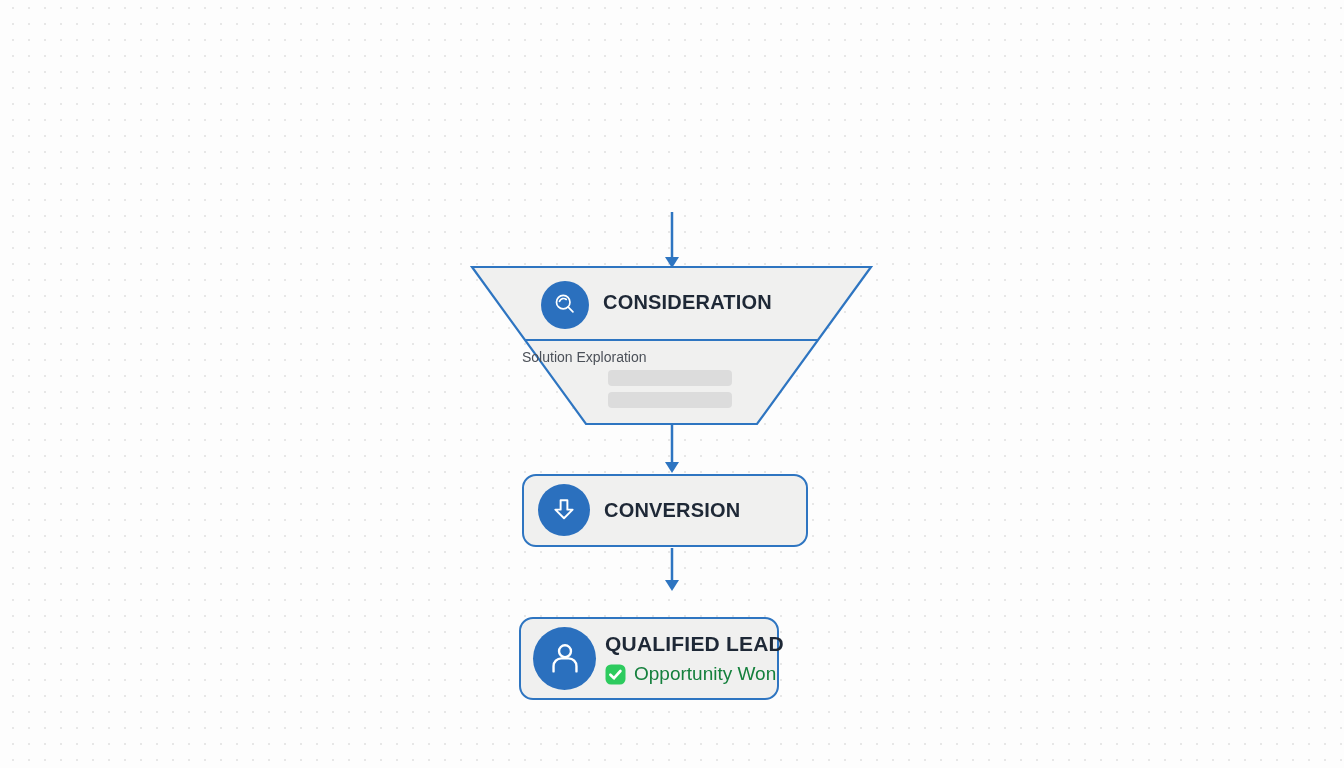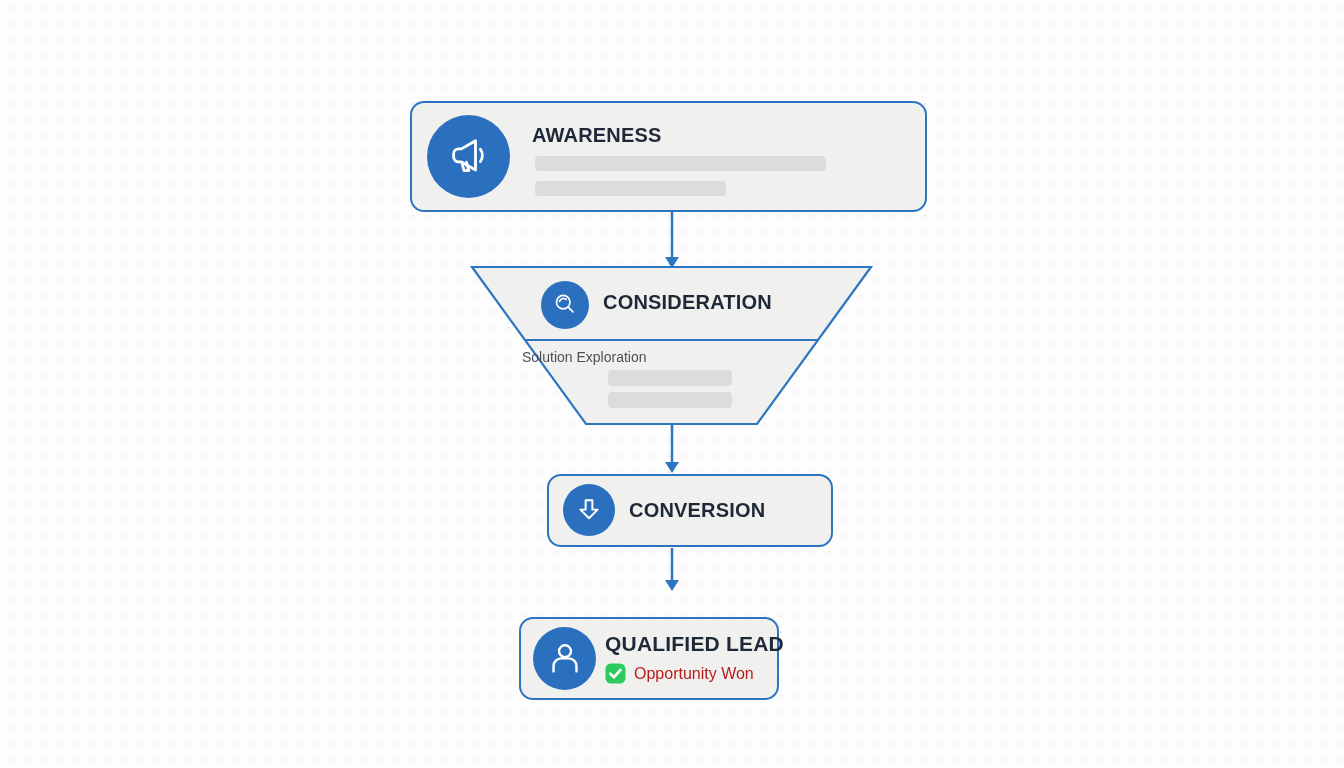--- a/index.html
+++ b/index.html
@@ -48,27 +48,27 @@
     position:absolute;
     color:#4b5058;
     font-size:14px;
     white-space:nowrap;
   }
   .status-row {
     position:absolute;
     display:flex; align-items:center; gap:8px;
   }
   .status-label {
-    color:#b91c1c;
-    font-size:16px;
+    color:#15803d;
+    font-size:19px;
     white-space:nowrap;
   }
   
   #awareness     { left:410px; top:101px; width:517px; height:111px; }
-  #conversion    { left:547px; top:474px; width:286px; height:73px;  }
+  #conversion    { left:522px; top:474px; width:286px; height:73px;  }
   #qualified-lead{ left:519px; top:593px; width:260px; height:83px;margin-top:24px;  }
 </style>
 </head>
 <body>
 
 <div class="canvas">
 
   <svg class="overlay" viewBox="0 0 1344 768">
 
     <g>
@@ -85,32 +85,20 @@
       <line x1="672" y1="425" x2="672" y2="463" stroke="#2e75c1" stroke-width="2.5"></line>
       <polygon points="665,462 679,462 672,473" fill="#2e75c1"></polygon>
     </g>
 
     <g>
       <line x1="672" y1="548" x2="672" y2="581" stroke="#2e75c1" stroke-width="2.5"></line>
       <polygon points="665,580 679,580 672,591" fill="#2e75c1"></polygon>
     </g>
   </svg>
 
-  <div class="stage-box" id="awareness">
-    <div class="icon-circle" style="left:15px; top:12px; width:83px; height:83px;">
-      <svg width="52" height="52" viewBox="0 0 48 48" fill="none" stroke="#ffffff" stroke-width="2.6" stroke-linejoin="round" stroke-linecap="round">
-        <path d="M30 9 L17 16.5 H14.5 A4.7 4.7 0 0 0 9.8 21.2 v2.6 A4.7 4.7 0 0 0 14.5 28.5 H17 L30 36 Z"></path>
-        <path d="M17.5 29 L19.3 36.5 H23.8 L21.6 28.7"></path>
-        <path d="M34.5 16.8 a9.8 9.8 0 0 1 0 11.4"></path>
-      </svg>
-    </div>
-    <div class="stage-title" style="left:120px; top:21px;">AWARENESS</div>
-    <div class="skeleton-bar" style="left:123px; top:53px; width:291px;"></div>
-    <div class="skeleton-bar" style="left:123px; top:78px; width:191px;"></div>
-  </div>
 
   <div style="position:absolute; left:472px; top:267px; width:399px; height:157px;">
     <div class="icon-circle" style="left:69px; top:14px; width:48px; height:48px;">
       <svg width="34" height="34" viewBox="0 0 48 48" fill="none" stroke="#ffffff" stroke-width="2.4" stroke-linecap="round">
         <circle cx="21.5" cy="20" r="9.5"></circle>
         <path d="M16.2 18.8 a6.2 6.2 0 0 1 9.6 -2.6"></path>
         <line x1="28.6" y1="27.1" x2="35.2" y2="33.7"></line>
       </svg>
     </div>
     <div class="stage-title" style="left:131px; top:24px;">CONSIDERATION</div>

